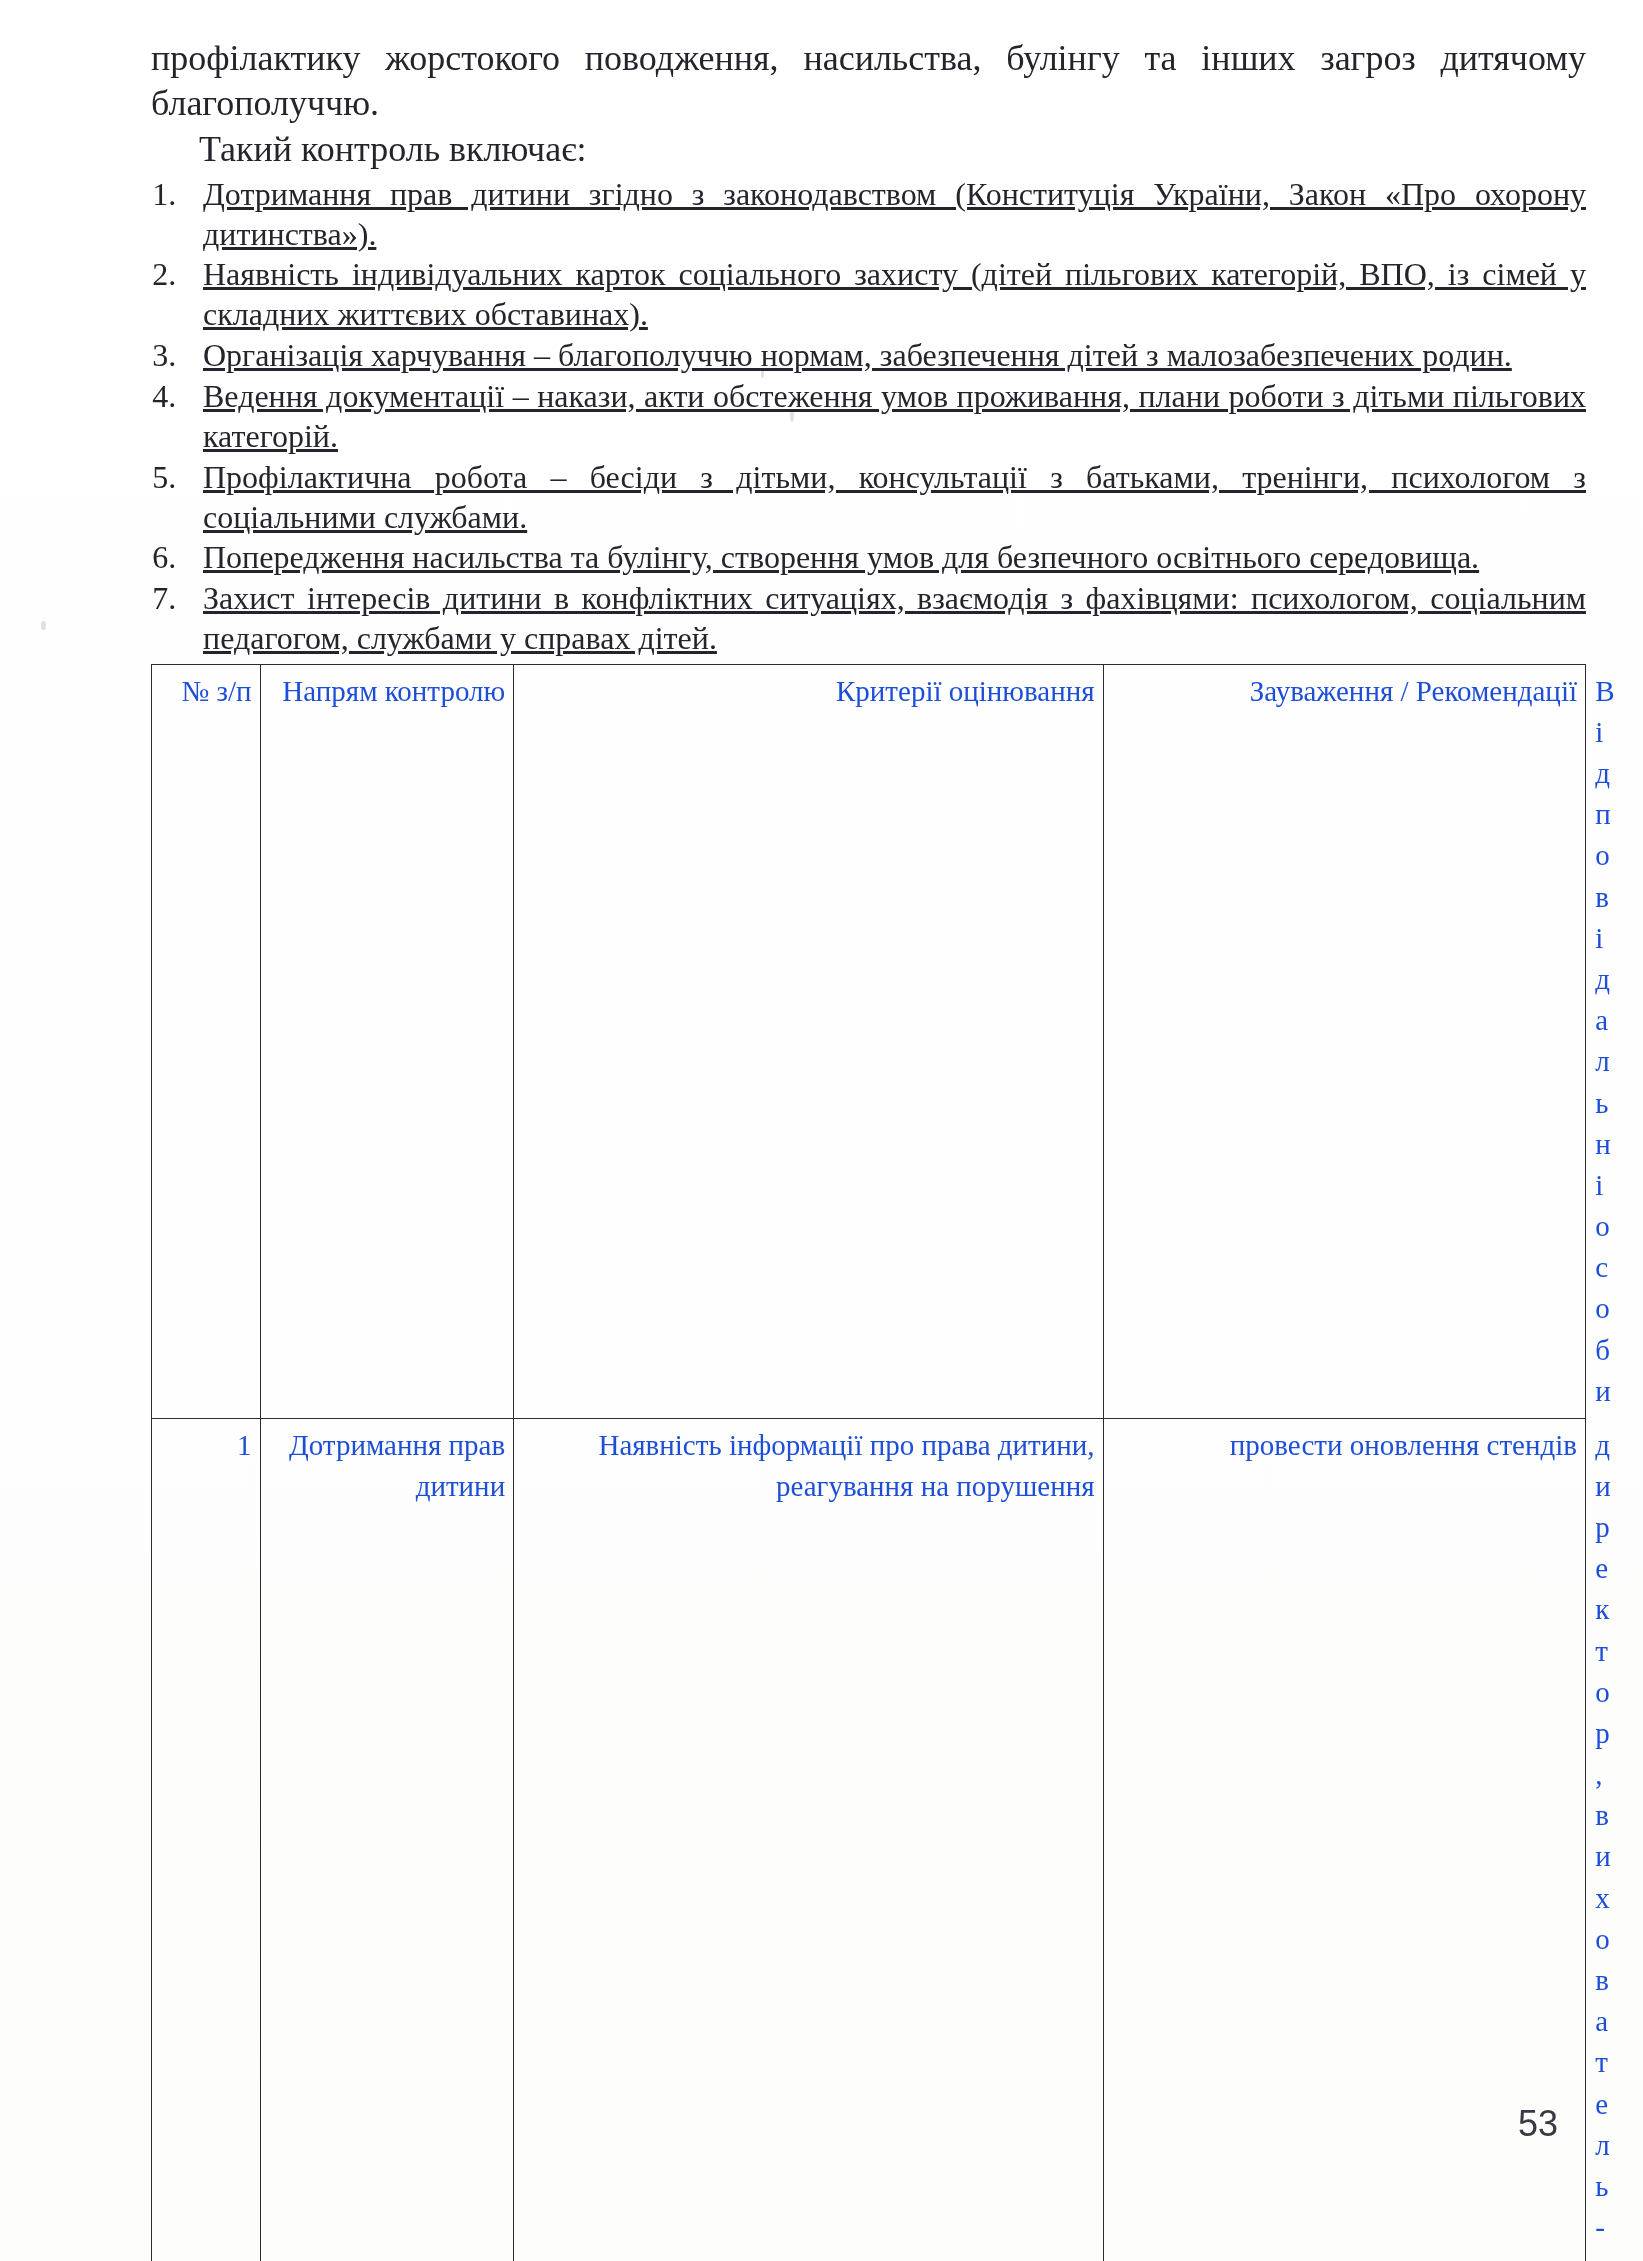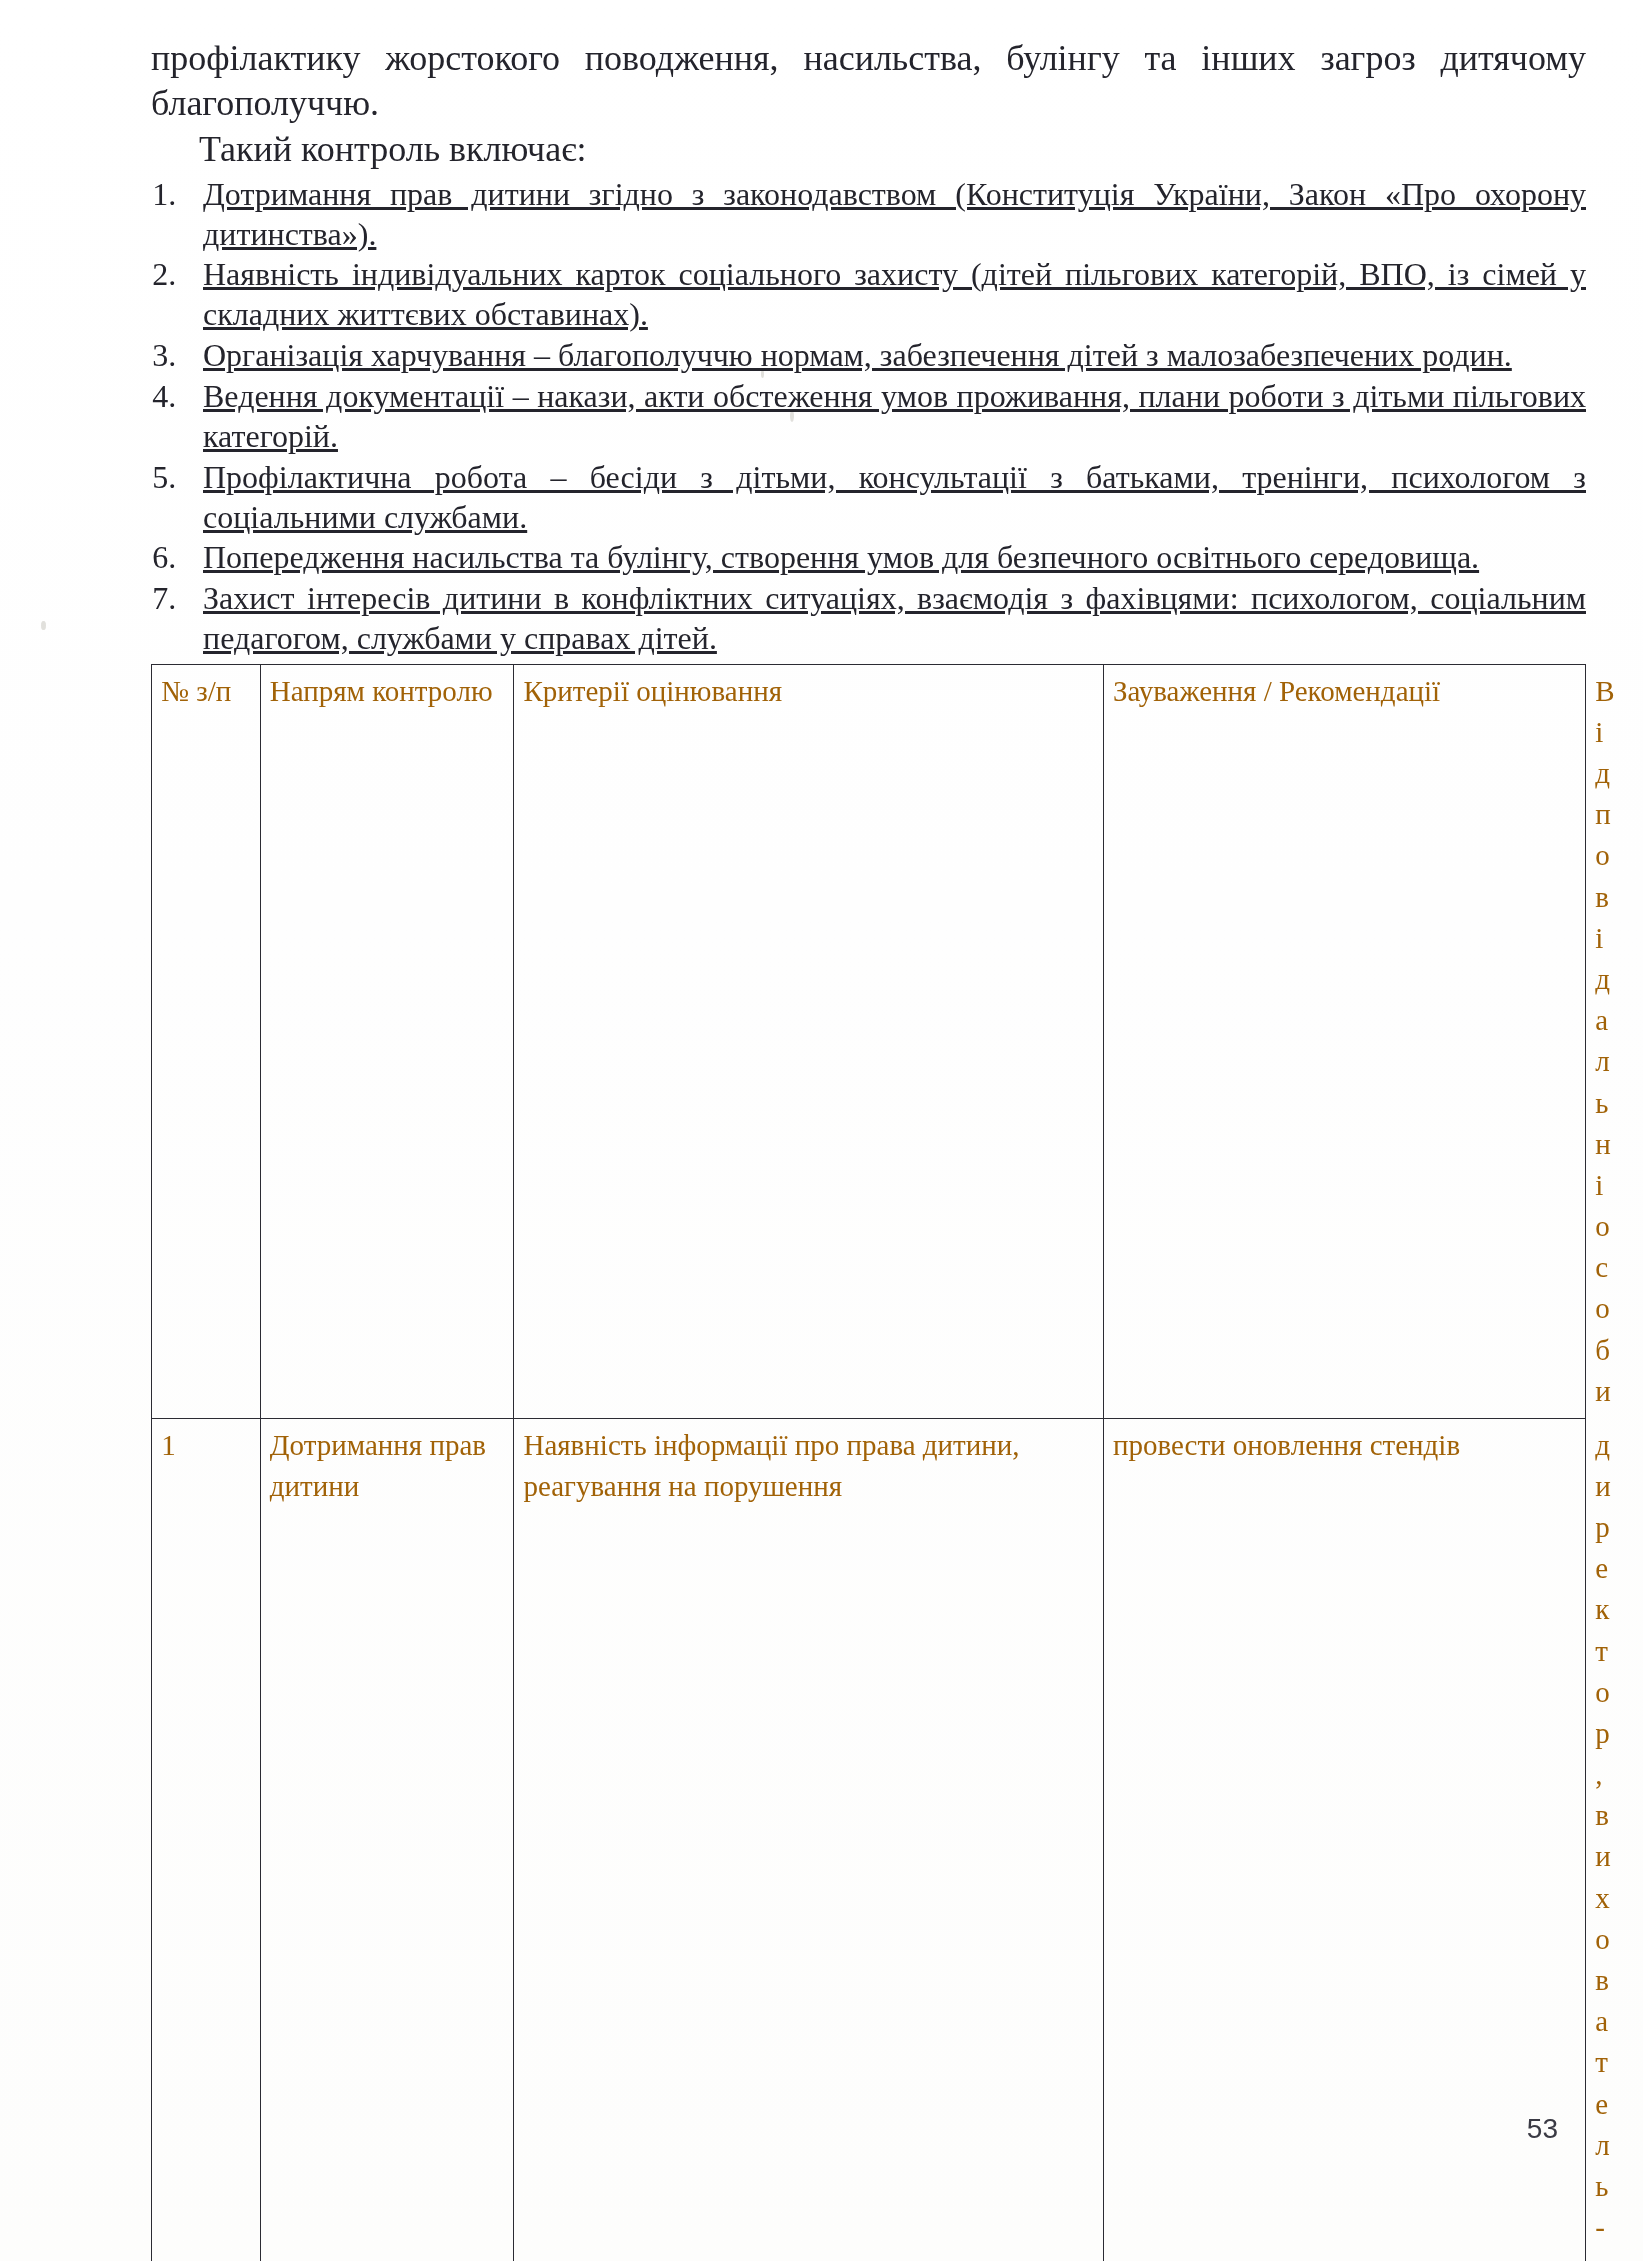--- a/index.html
+++ b/index.html
@@ -81,41 +81,41 @@
     margin-top: 6.6px;
     table-layout: fixed;
     font-size: 29px;
     line-height: 1.42;
   }
   .ctrl-table td, .ctrl-table th {
     border: 1.3px solid #2b2b33;
     vertical-align: top;
     padding: 5.3px 8px 9.3px 9.3px;
     font-weight: normal;
-    text-align: left;
-    color: #a16207;
+    text-align: right;
+    color: #1d4ed8;
     word-wrap: break-word;
     overflow-wrap: break-word;
     hyphens: none;
   }
   .ctrl-table thead td { padding-bottom: 6.6px; }
   .col-no     { width: 74px; }
   .col-dir    { width: 173px; }
   .col-crit   { width: 402px; }
   .col-note   { width: 329px; }
   .col-resp   { width: 0px; }
 
   .cell-num { text-align: left; }
 
   
   .page-number {
     position: absolute;
     right: 85px;
     bottom: 116px;
-    font-size: 28px;
+    font-size: 36px;
     color: #3a3a44;
     font-family: "Liberation Sans", sans-serif;
   }
 
   
   .speck {
     position: absolute;
     background: #c9c6c0;
     border-radius: 50%;
     opacity: .55;

